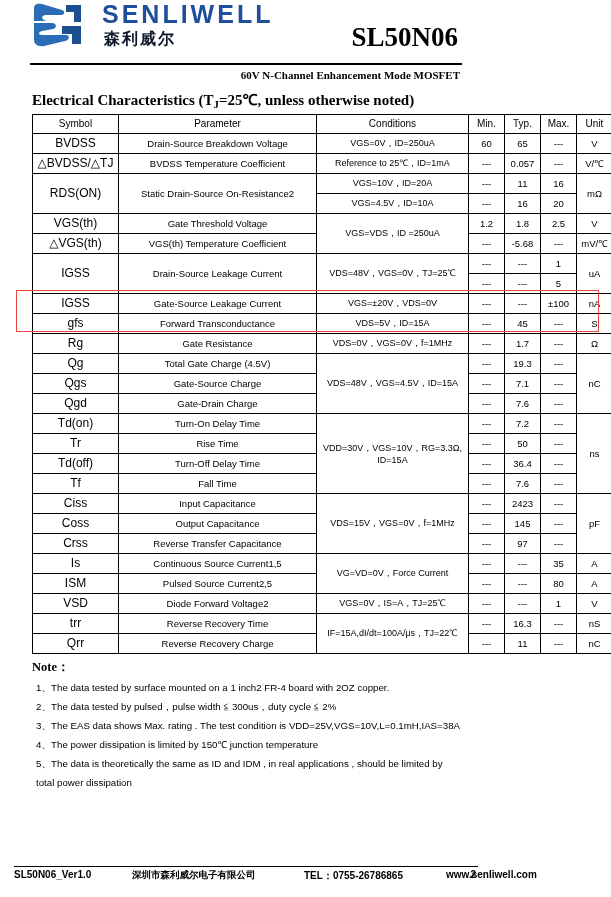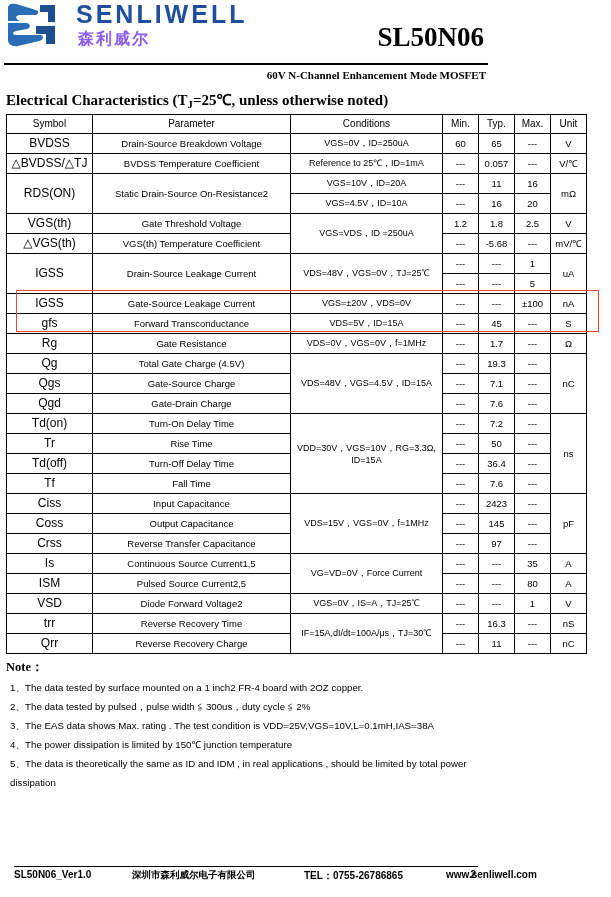--- a/index.html
+++ b/index.html
@@ -13,21 +13,21 @@
     font-family: "Liberation Sans", sans-serif;
     color: #000;
     position: relative;
     overflow: hidden;
   }
   .page {
     position: relative;
     width: 492px;
     height: 897px;
     box-sizing: border-box;
-    padding: 0 4px;
+    padding: 0 30px;
   }
 
   
   .header {
     position: relative;
     height: 62px;
   }
   .logo-mark {
     position: absolute;
     left: 2px;
@@ -46,21 +46,21 @@
     font-size: 25px;
     letter-spacing: 3px;
     color: #1f4e9c;
     line-height: 28px;
   }
   .brand-cn {
     font-family: "DejaVu Sans", sans-serif;
     font-weight: bold;
     font-size: 16px;
     letter-spacing: 2px;
-    color: #8b5cf6;
+    color: #0f172a;
     line-height: 20px;
     margin-top: 1px;
     margin-left: 2px;
   }
   .part-number {
     position: absolute;
     right: 4px;
     top: 22px;
     font-size: 27px;
     font-weight: bold;
@@ -436,21 +436,21 @@
         <td class="cond">VGS=0V，IS=A，TJ=25℃</td>
         <td class="num">---</td>
         <td class="num">---</td>
         <td class="num">1</td>
         <td class="unit">V</td>
       </tr>
 
       <tr>
         <td class="sym">trr</td>
         <td class="par">Reverse Recovery Time</td>
-        <td class="cond" rowspan="2">IF=15A,dI/dt=100A/μs，TJ=30℃</td>
+        <td class="cond" rowspan="2">IF=15A,dI/dt=100A/μs，TJ=22℃</td>
         <td class="num">---</td>
         <td class="num">16.3</td>
         <td class="num">---</td>
         <td class="unit">nS</td>
       </tr>
 
       <tr>
         <td class="sym">Qrr</td>
         <td class="par">Reverse Recovery Charge</td>
         <td class="num">---</td>

